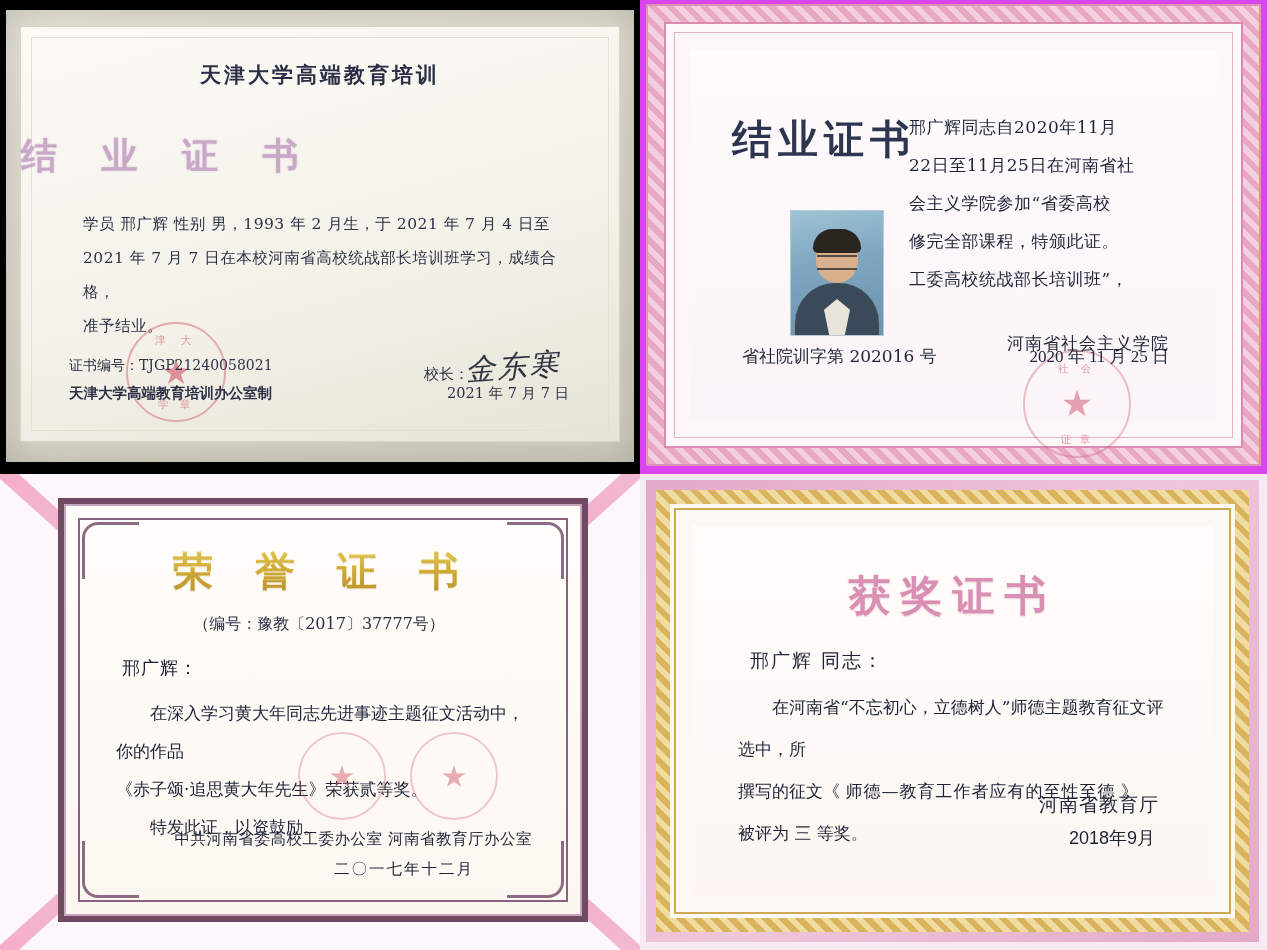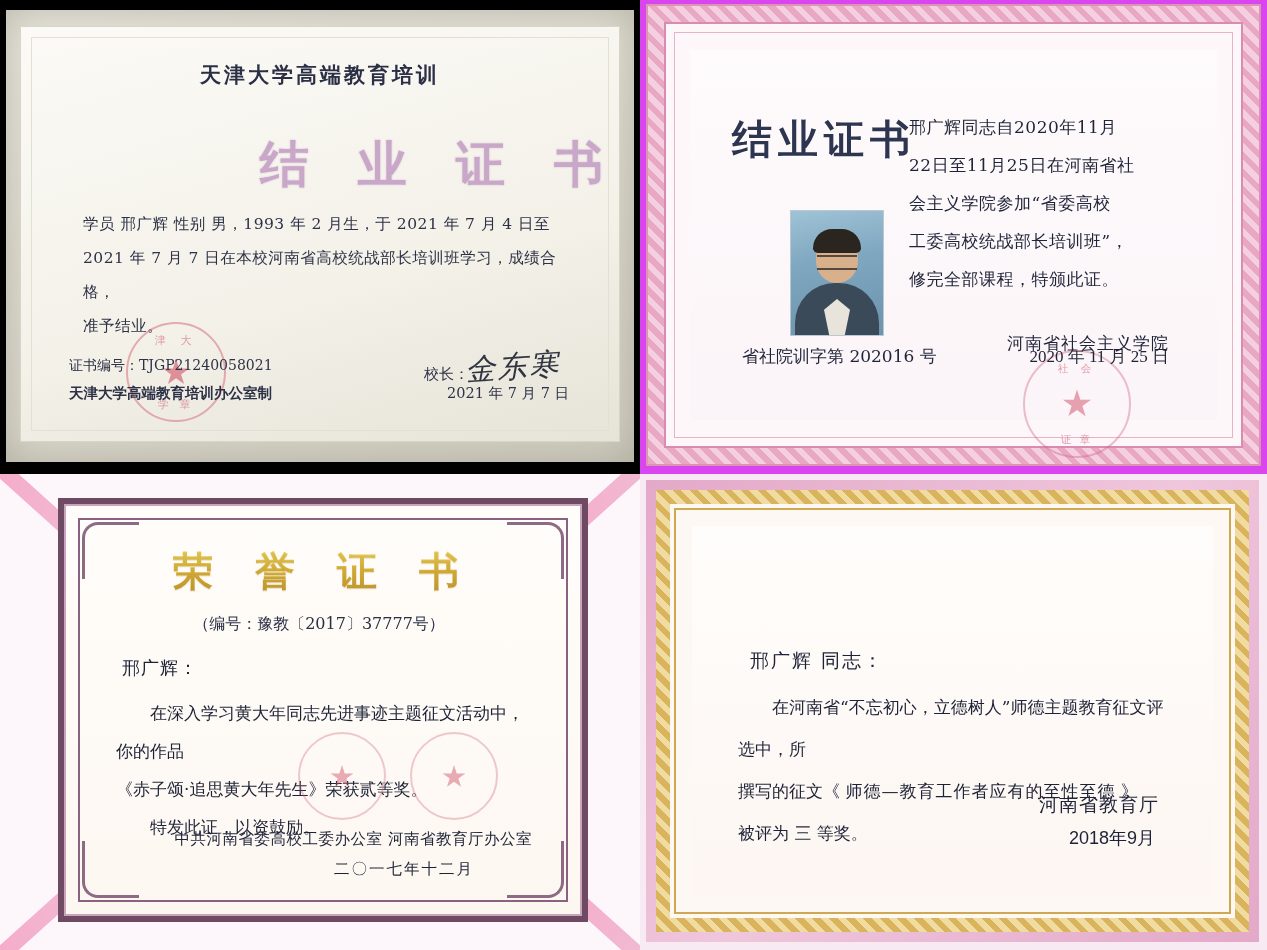--- a/index.html
+++ b/index.html
@@ -44,22 +44,22 @@
   }
   .c1-head {
     position: absolute; top: 34px; left: 0; right: 0;
     text-align: center;
     font-size: 21px; letter-spacing: 3px; color: #2b2f45;
     font-family: "DejaVu Serif", serif;
     font-weight: 600;
   }
   .c1-title {
     position: absolute; top: 105px; left: 0; right: 0;
-    text-align: right;
-    font-size: 49px; letter-spacing: 16px;
+    text-align: left;
+    font-size: 36px; letter-spacing: 16px;
     color: #c9a7c9;
     font-family: "DejaVu Serif", serif;
     font-weight: 700;
     text-shadow: 0 0 2px rgba(190,150,190,.6);
   }
   .c1-body {
     position: absolute; top: 180px; left: 62px; right: 52px;
     font-size: 15.5px; line-height: 34px; color: #2d3146;
     font-family: "DejaVu Serif", serif;
     letter-spacing: .5px;
@@ -421,22 +421,22 @@
   <div class="cell c2">
     <div class="c2-frame">
       <div class="c2-frame2">
         <div class="c2-frame3"></div>
         <div class="c2-paper">
           <div class="c2-title">结业证书</div>
           <div class="c2-text">
             <div>邢广辉同志自2020年11月</div>
             <div>22日至11月25日在河南省社</div>
             <div>会主义学院参加“省委高校</div>
+            <div>修完全部课程，特颁此证。</div>
             <div>工委高校统战部长培训班”，</div>
-            <div>修完全部课程，特颁此证。</div>
           </div>
           <div class="c2-photo">
             <div class="body"></div>
             <div class="shirt"></div>
             <div class="face"></div>
             <div class="hair"></div>
             <div class="glasses"></div>
           </div>
           <div class="c2-issuer">河南省社会主义学院</div>
           <div class="c2-seal">
@@ -477,20 +477,21 @@
         </div>
       <div class="c3-issuers">中共河南省委高校工委办公室  河南省教育厅办公室</div>
       <div class="c3-date">二〇一七年十二月</div>
     </div>
   </div>
 
   <div class="cell c4">
     <div class="c4-outer">
       <div class="c4-gold">
         <div class="c4-paper">
+          <div class="c4-title">获奖证书</div>
           <div class="c4-name">邢广辉 同志：</div>
           <div class="c4-body">
             <p class="c4-ind">在河南省“不忘初心，立德树人”师德主题教育征文评选中，所</p>
             <p>
               <span>撰写的征文《</span>
               <span class="c4-essay">师德—教育工作者应有的至性至德</span>
               <span>》</span>
             </p>
             <p>被评为 三 等奖。</p>
           </div>

